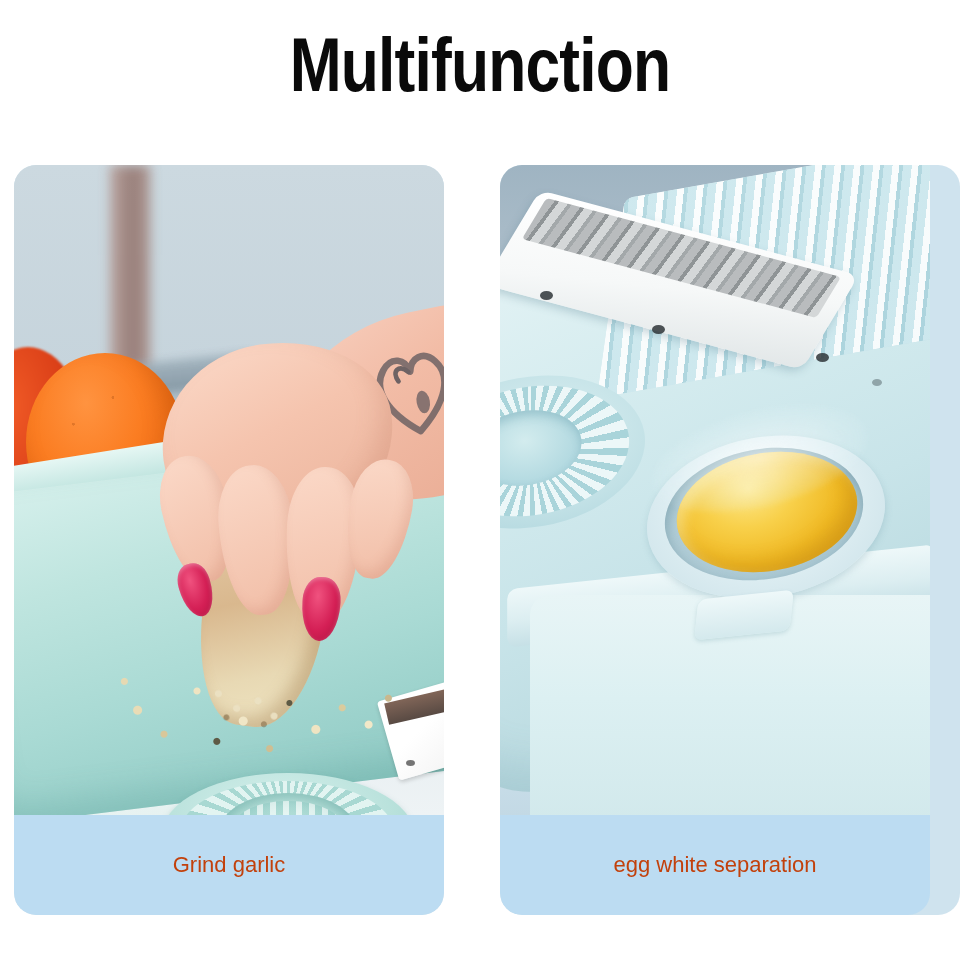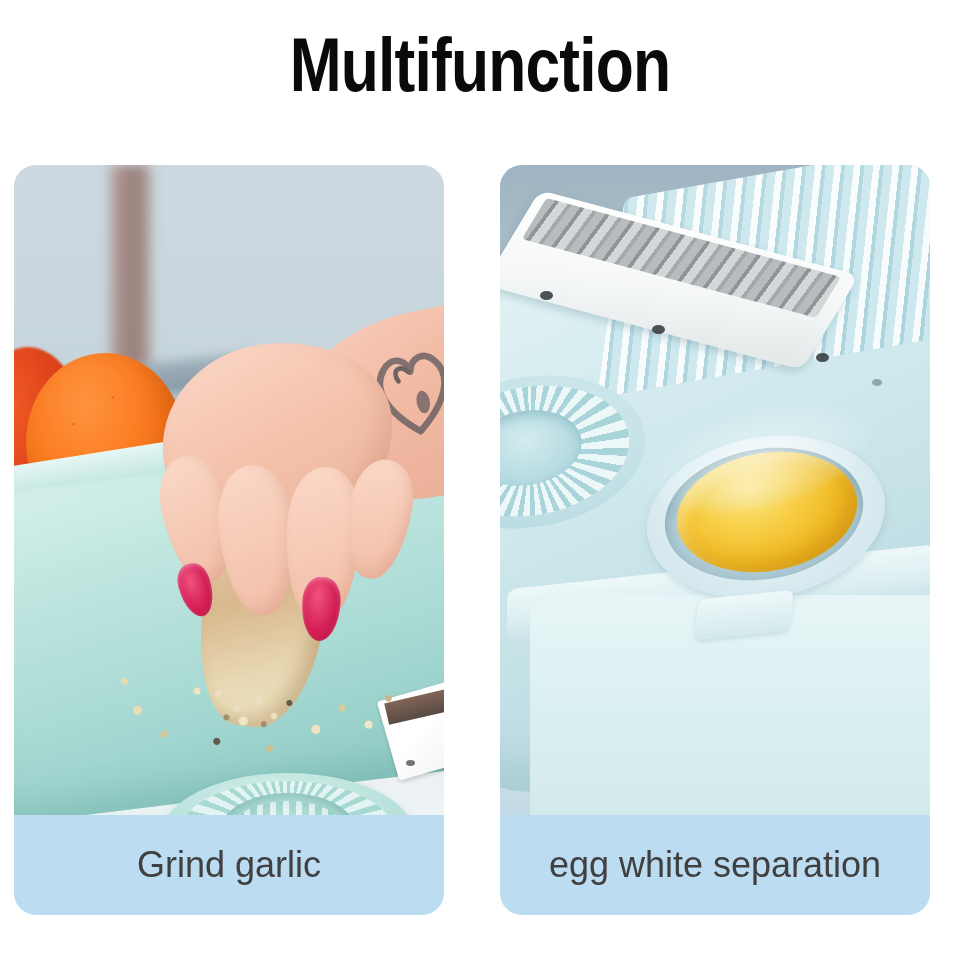--- a/index.html
+++ b/index.html
@@ -37,21 +37,21 @@
   .panel {
     position: absolute;
     top: 165px;
     width: 430px;
     height: 750px;
     border-radius: 22px;
     overflow: hidden;
     background: #cfe3ee;
   }
   #panel-left  { left: 14px; }
-  #panel-right { left: 500px; }
+  #panel-right { left: 500px; padding-left: 30px; }
 
   .photo {
     position: absolute;
     left: 0; top: 0;
     width: 430px;
     height: 650px;
     overflow: hidden;
   }
 
   .caption-bar {
@@ -62,22 +62,22 @@
     height: 100px;
     background: #bcdcf2;
     display: flex;
     align-items: center;
     justify-content: center;
     border-bottom-left-radius: 22px;
     border-bottom-right-radius: 22px;
   }
   .caption-text {
     font-family: "Liberation Sans", sans-serif;
-    font-size: 36px;
-    color: #404040;
+    font-size: 22px;
+    color: #c2410c;
     line-height: 40px;
     white-space: nowrap;
   }
 
   
   
   .lp-bg {
     position: absolute; inset: 0;
     background:
       linear-gradient(180deg,#ccd9e0 0%, #c6d4dc 32%, #b9c7cf 46%, #cfdbe2 56%, #dfe8ec 70%, #eef3f5 100%);

